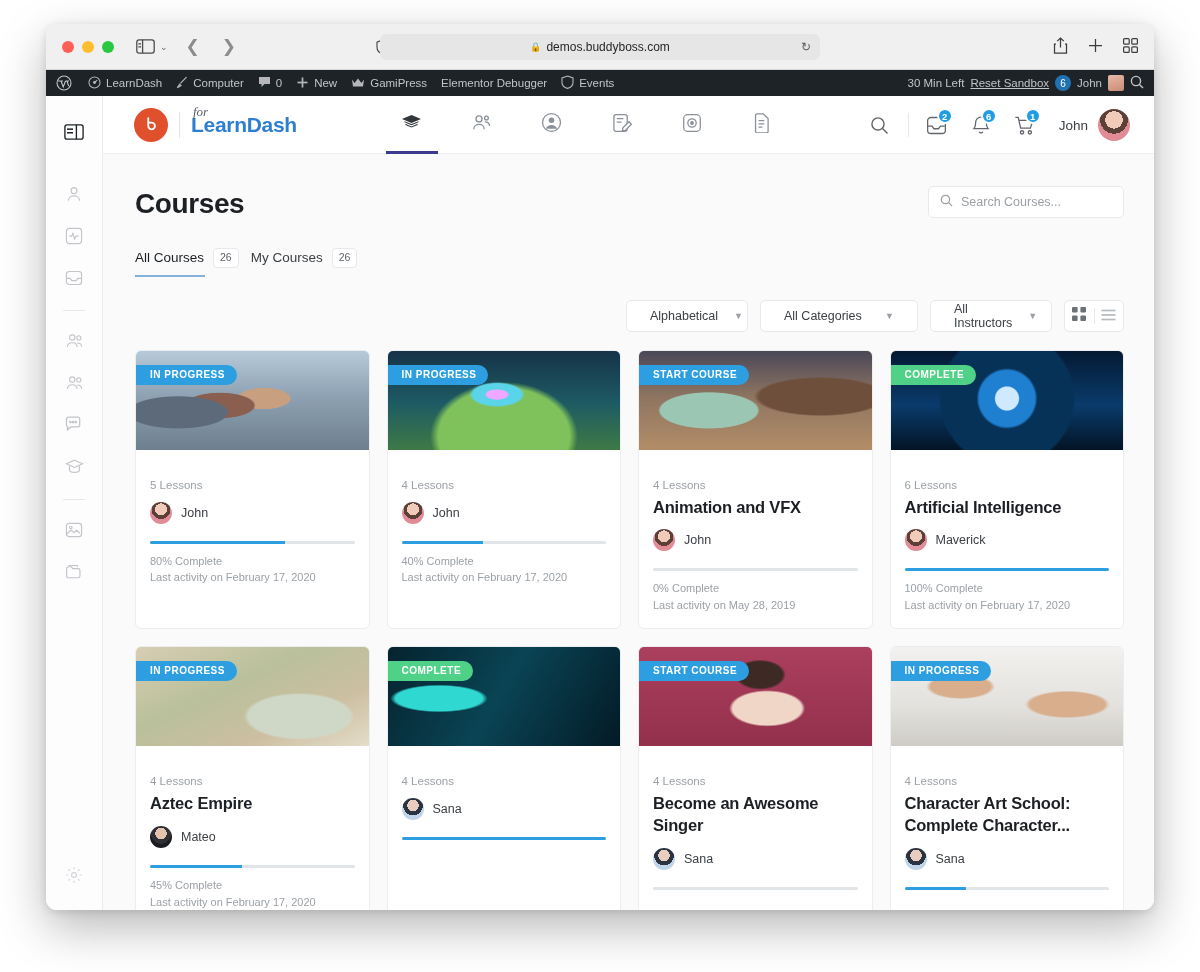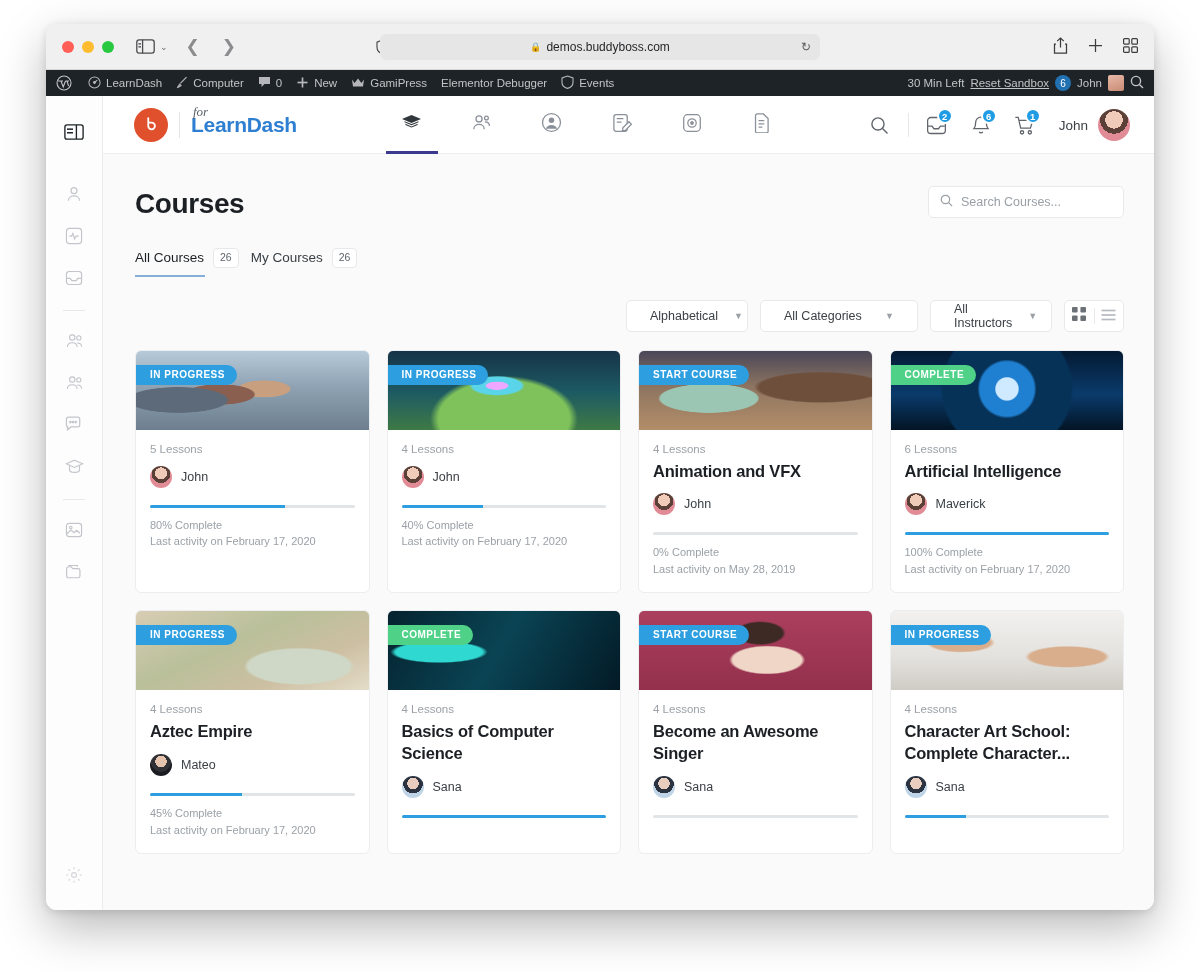--- a/index.html
+++ b/index.html
@@ -207,32 +207,32 @@
   #grid {
     margin-top: 18px;
     display: grid;
     grid-template-columns: repeat(4, 1fr);
     gap: 17px;
   }
   .card {
     background:#fff; border:1px solid #ebedef; border-radius: 6px;
     overflow: hidden;
   }
-  .card-img { height: 79px; position: relative; overflow:hidden; }
+  .card-img { height: 99px; position: relative; overflow:hidden; }
   .status {
     position:absolute; left: 0; top: 14px;
     color:#fff; font-size: 10px; font-weight: 700;
     letter-spacing: .5px;
     padding: 4px 12px 5px 14px;
     border-radius: 0 13px 13px 0;
   }
   .status.progress, .status.start { background:#2d9fe0; }
   .status.complete { background:#4fd288; }
   .card-body { padding: 13px 14px 15px; }
-  .lessons { font-size: 11.5px; color:#9ba1a7; }
+  .lessons { font-size: 11.5px; color:#9ba1a7;margin-top:16px; }
   .ctitle {
     font-size: 16.5px; font-weight: 700; color:#1c2024;
     line-height: 1.32; margin-top: 6px; letter-spacing:-0.2px;
   }
   .author { display:flex; align-items:center; gap: 9px; margin-top: 11px; }
   .author .nm { font-size: 12.5px; color:#3b4045; }
   .bar { height: 3px; background:#e2e5e8; border-radius:2px; margin-top: 17px; overflow:hidden; }
   .bar > i { display:block; height: 100%; background:#2d9fe0; }
   .meta { margin-top: 9px; font-size: 11px; color:#9ba1a7; line-height: 1.5; }
 
@@ -791,21 +791,20 @@
             </div>
           </div>
 
           <div class="card">
             <div class="card-img">
               <div class="art art6"></div>
               <span class="status complete">COMPLETE</span>
             </div>
             <div class="card-body">
               <div class="lessons">4 Lessons</div>
-              <div class="ctitle">Basics of Computer Science</div>
               <div class="author">
                 <span class="avatar a22 blue"></span>
                 <span class="nm">Sana</span>
               </div>
               <div class="bar">
                   <i style="width:100%"></i>
                 </div>
               <div class="meta">
                 <div></div>
                 <div></div>

